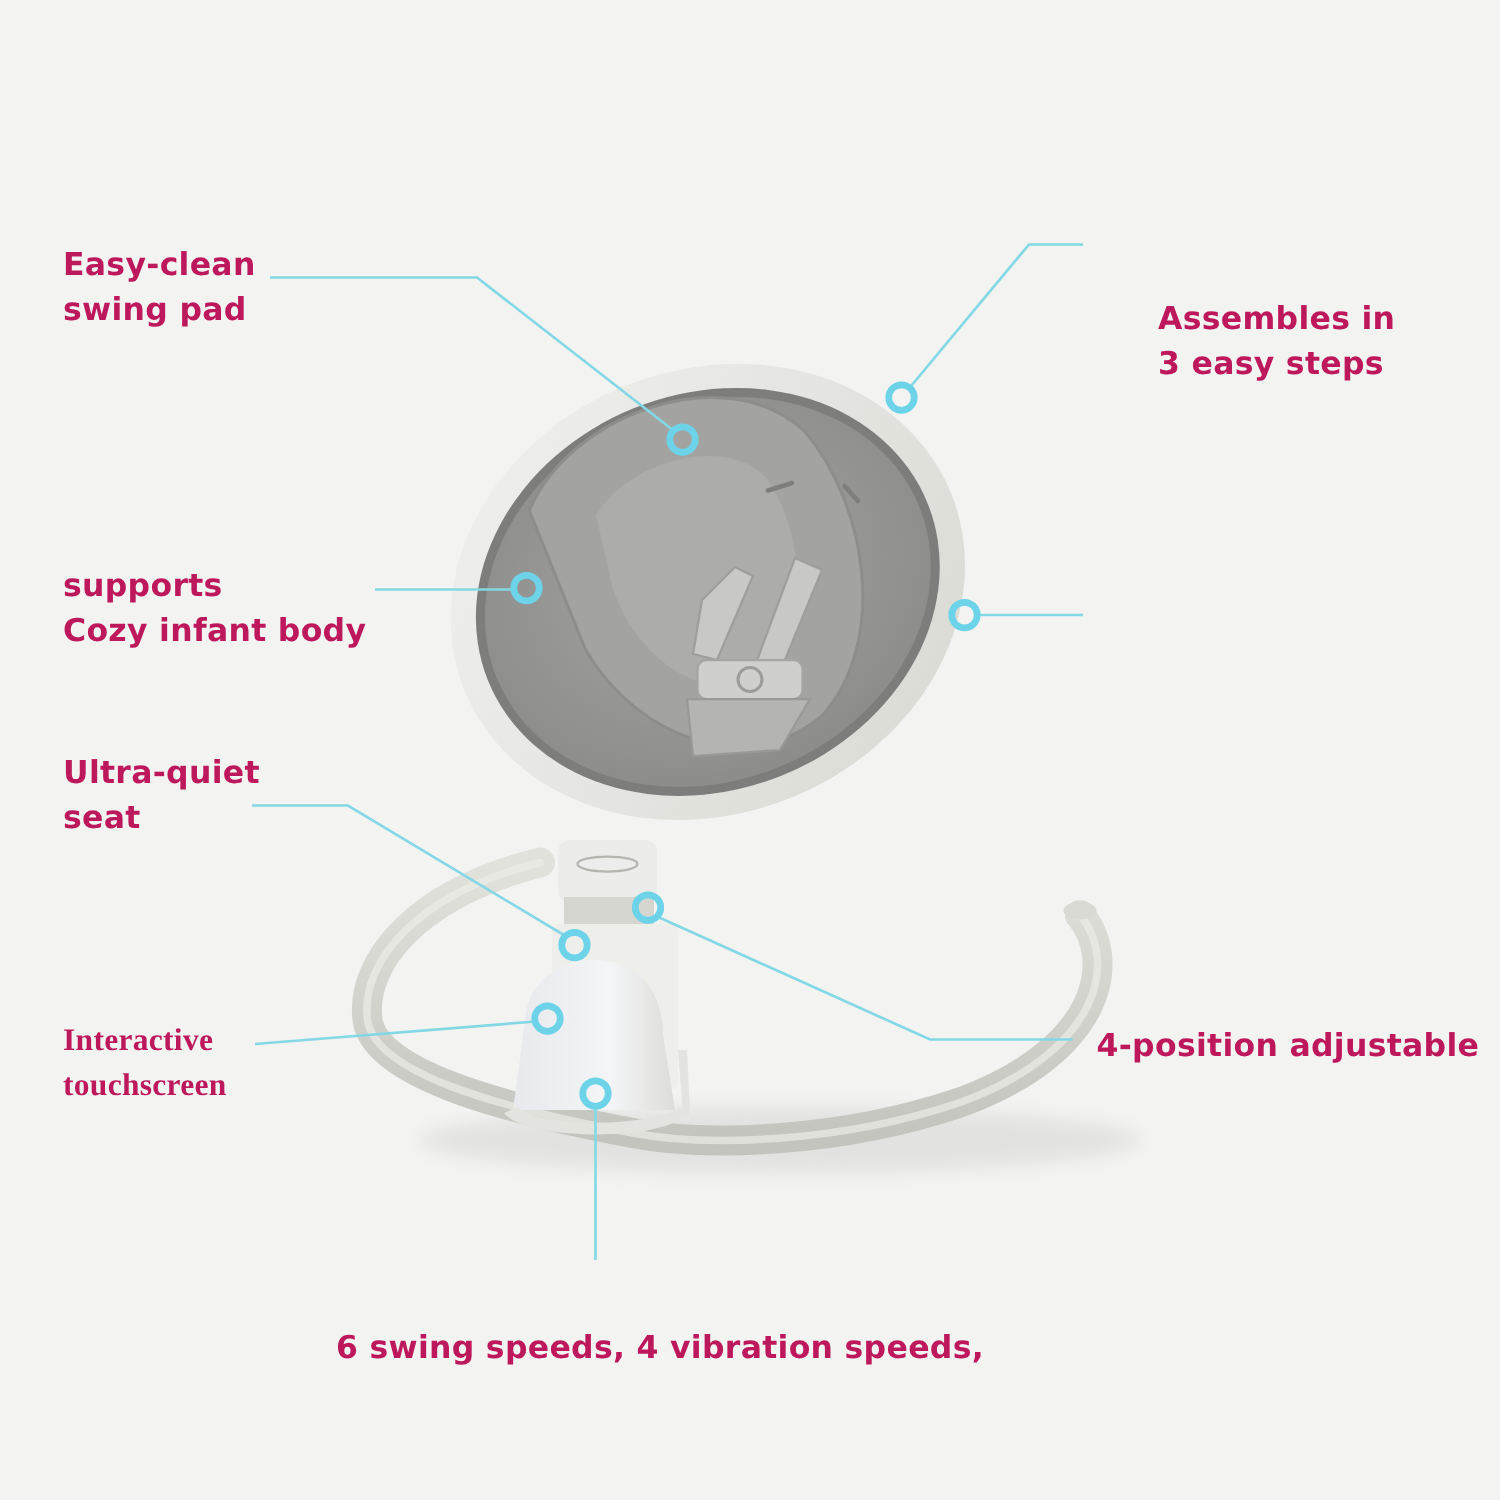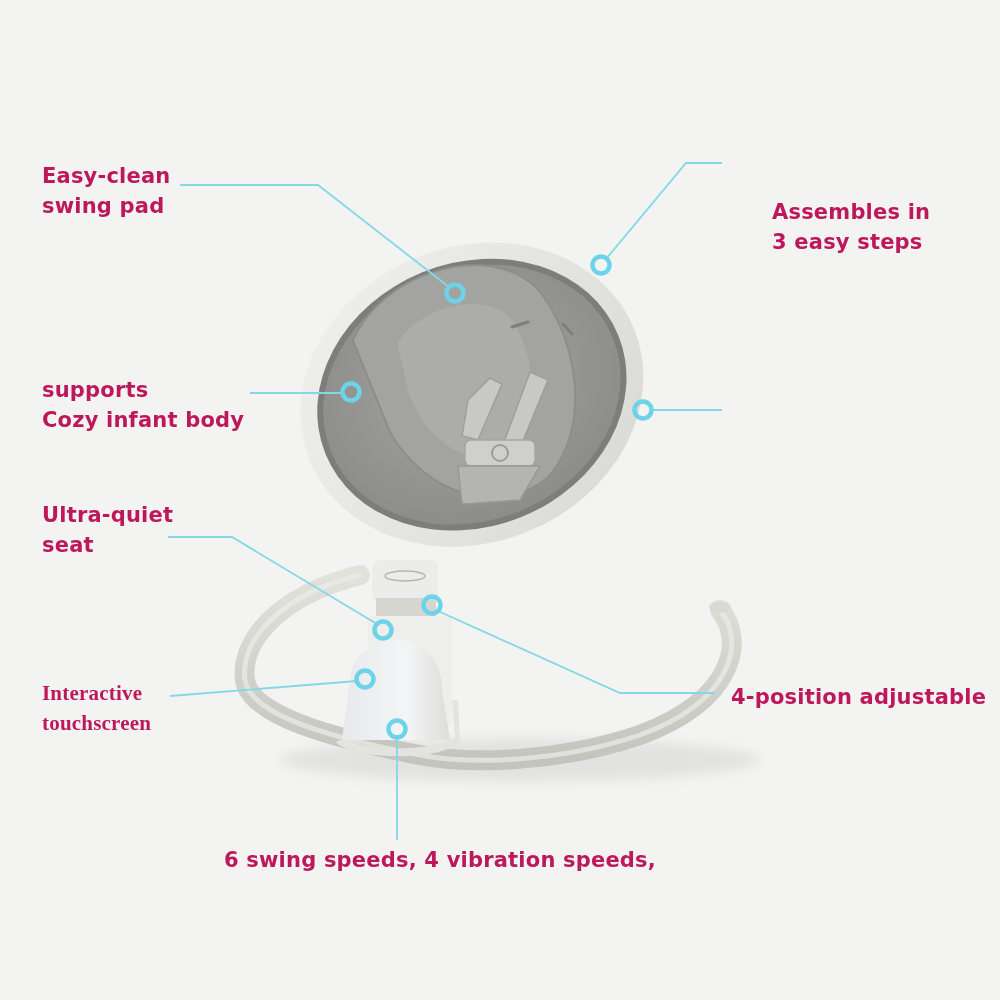--- a/index.html
+++ b/index.html
@@ -131,17 +131,17 @@
 
   <div class="label" style="left:731px; top:682px;">
     <span>4-position adjustable</span>
   </div>
 
   <div class="label" style="left:42px; top:678px;font-family:Liberation Serif, serif;">
     <span>Interactive</span>
     <span>touchscreen</span>
   </div>
 
-  <div class="label" style="left:224px; top:845px;">
+  <div class="label" style="left:224px; top:883px;">
     <span>6 swing speeds, 4 vibration speeds,</span>
   </div>
 
 </div>
 
 </body></html>

